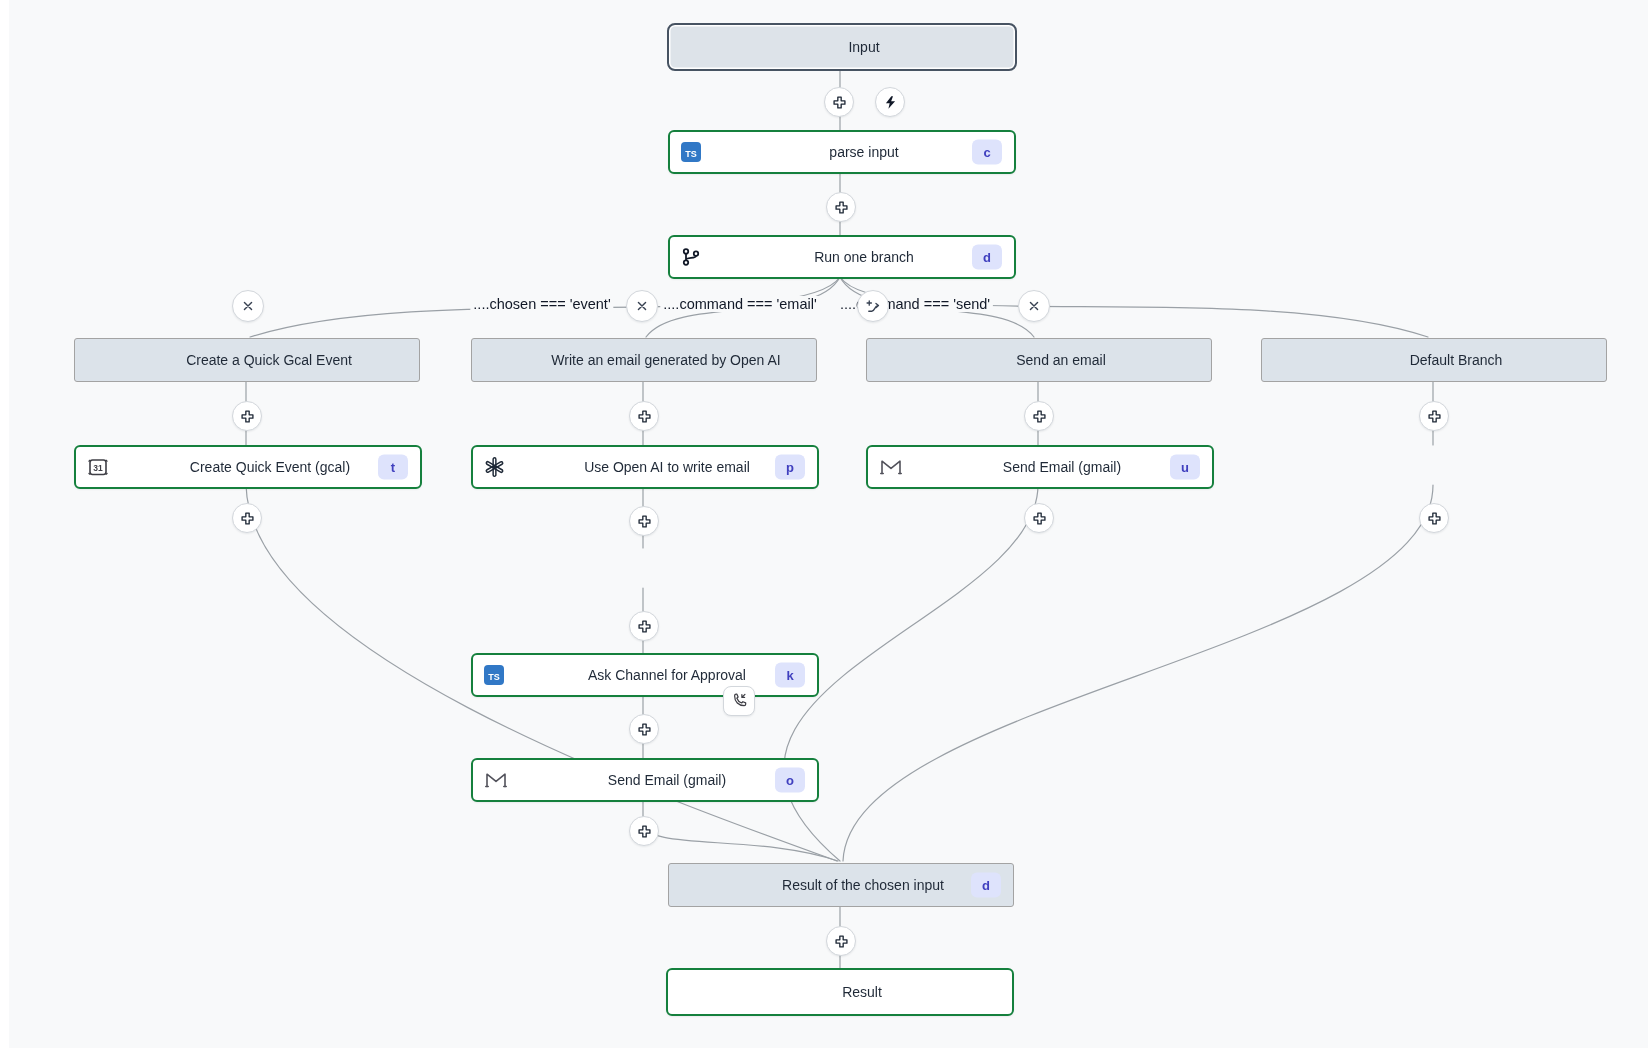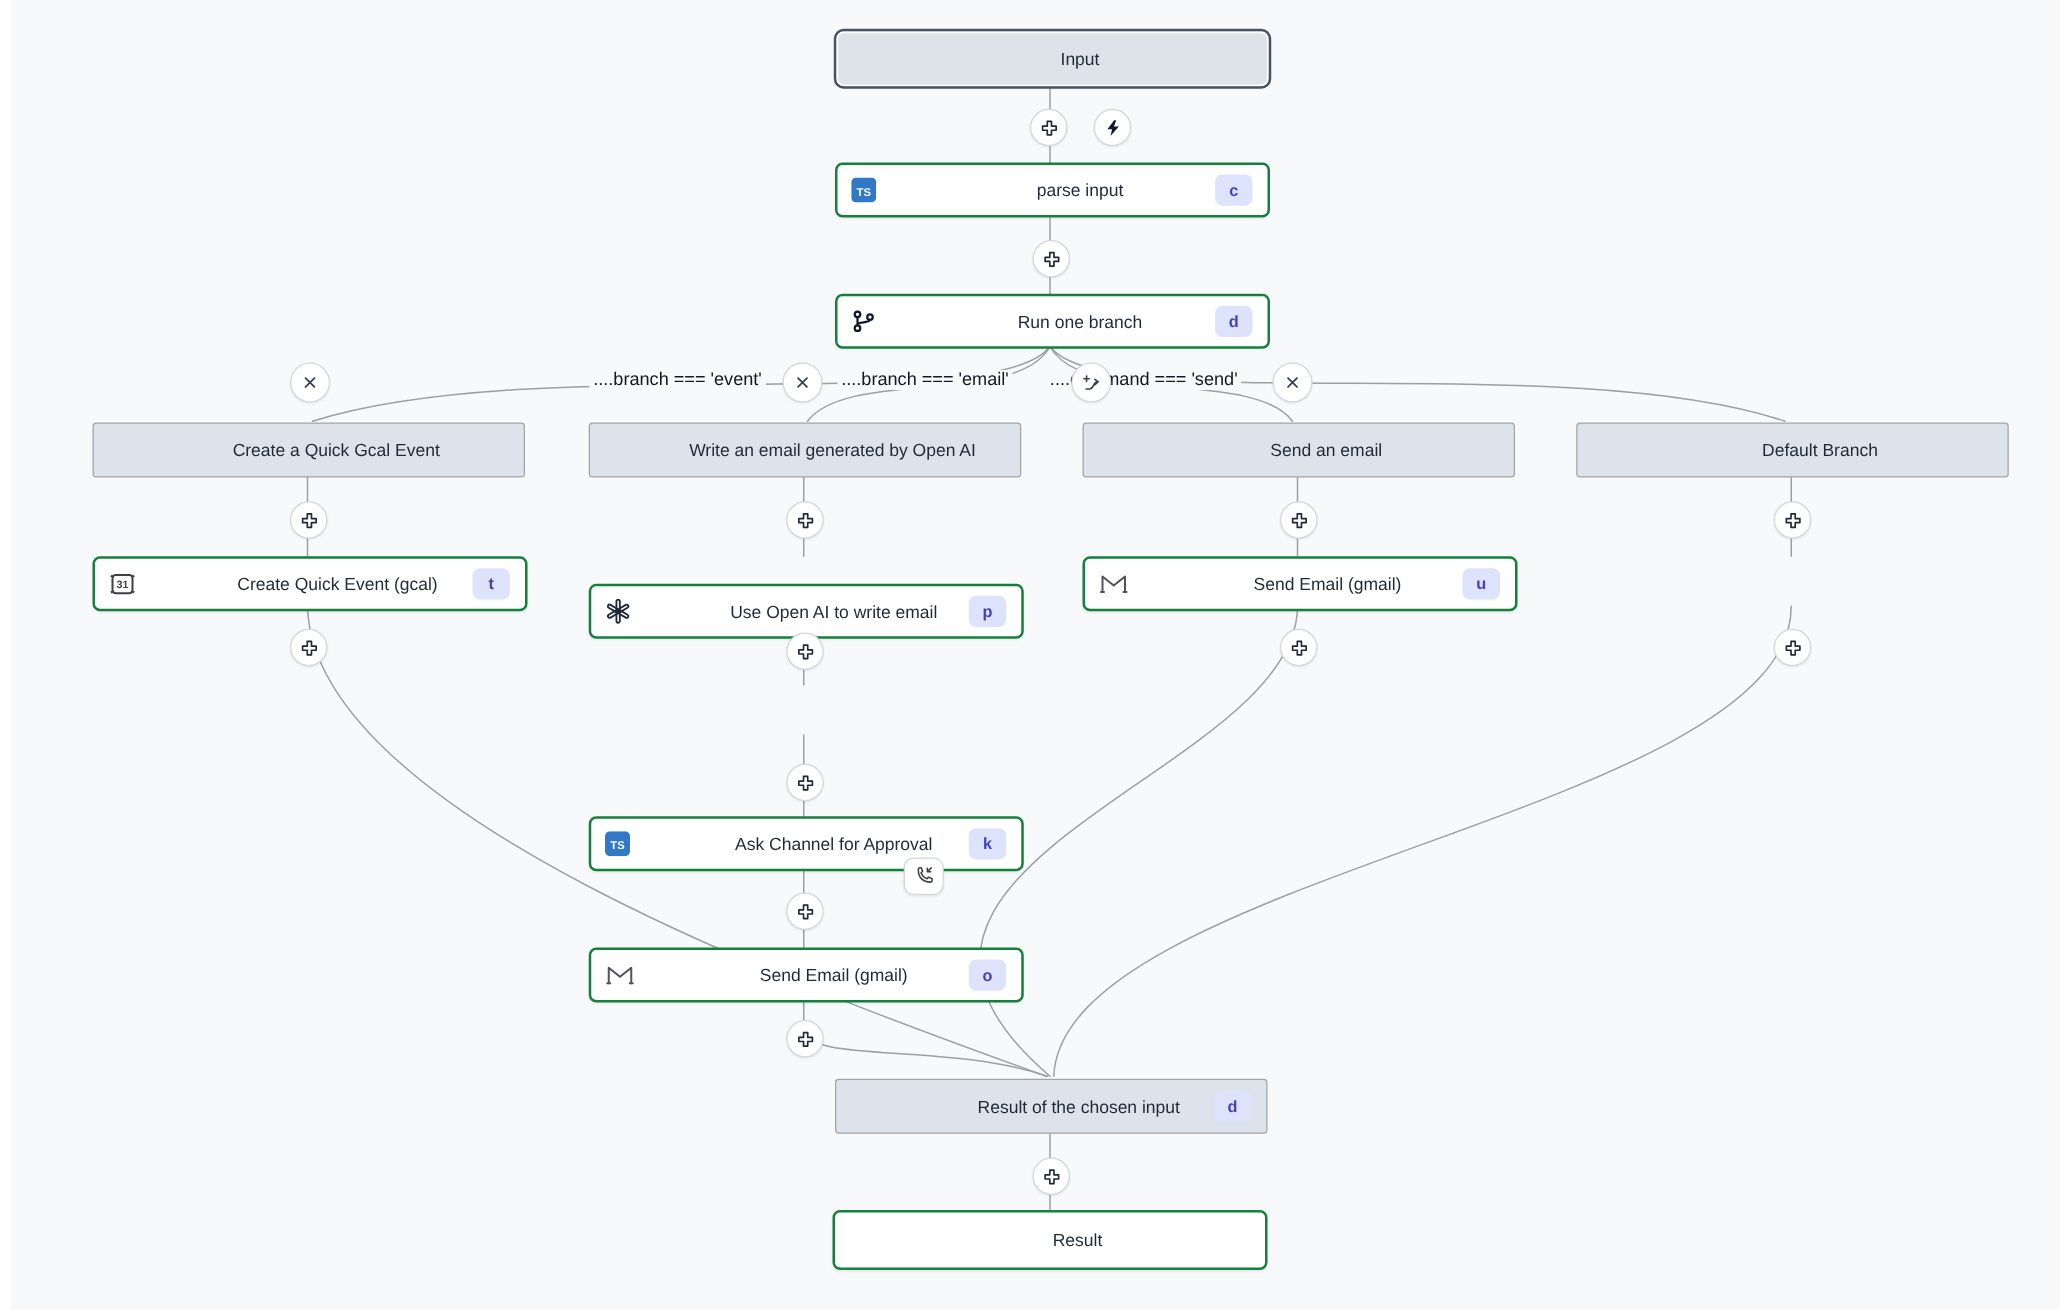--- a/index.html
+++ b/index.html
@@ -182,27 +182,27 @@
       </span>
     <span class="nlabel">Run one branch</span>
     <span class="nbadge">d</span>
   </div>
 
   <div class="circle-btn xbtn" style="left:232px;top:290px">
     <svg width="16" height="16">
         <use href="#i-x"></use>
       </svg>
   </div>
-  <div class="cond" style="left:542px">....branch === 'event'</div>
+  <div class="cond" style="left:542px">....chosen === 'event'</div>
   <div class="circle-btn xbtn" style="left:626px;top:290px">
     <svg width="16" height="16">
         <use href="#i-x"></use>
       </svg>
   </div>
-  <div class="cond" style="left:740px">....branch === 'email'</div>
+  <div class="cond" style="left:740px">....command === 'email'</div>
   <div class="cond" style="left:915px">....command === 'send'</div>
   <div class="circle-btn abr" style="left:857px;top:290px">
     <svg width="17" height="17">
         <use href="#i-addbranch"></use>
       </svg>
   </div>
   <div class="circle-btn xbtn" style="left:1018px;top:290px">
     <svg width="16" height="16">
         <use href="#i-x"></use>
       </svg>
@@ -244,21 +244,21 @@
 
   <div class="node" style="left:74px;top:445px">
     <span class="nicon">
         <svg width="22" height="20">
           <use href="#i-cal"></use>
         </svg>
       </span>
     <span class="nlabel">Create Quick Event (gcal)</span>
     <span class="nbadge">t</span>
   </div>
-  <div class="node" style="left:471px;top:467px">
+  <div class="node" style="left:471px;top:445px">
     <span class="nicon">
         <svg width="21" height="21">
           <use href="#i-openai"></use>
         </svg>
       </span>
     <span class="nlabel">Use Open AI to write email</span>
     <span class="nbadge">p</span>
   </div>
   <div class="node" style="left:866px;top:445px">
     <span class="nicon">

